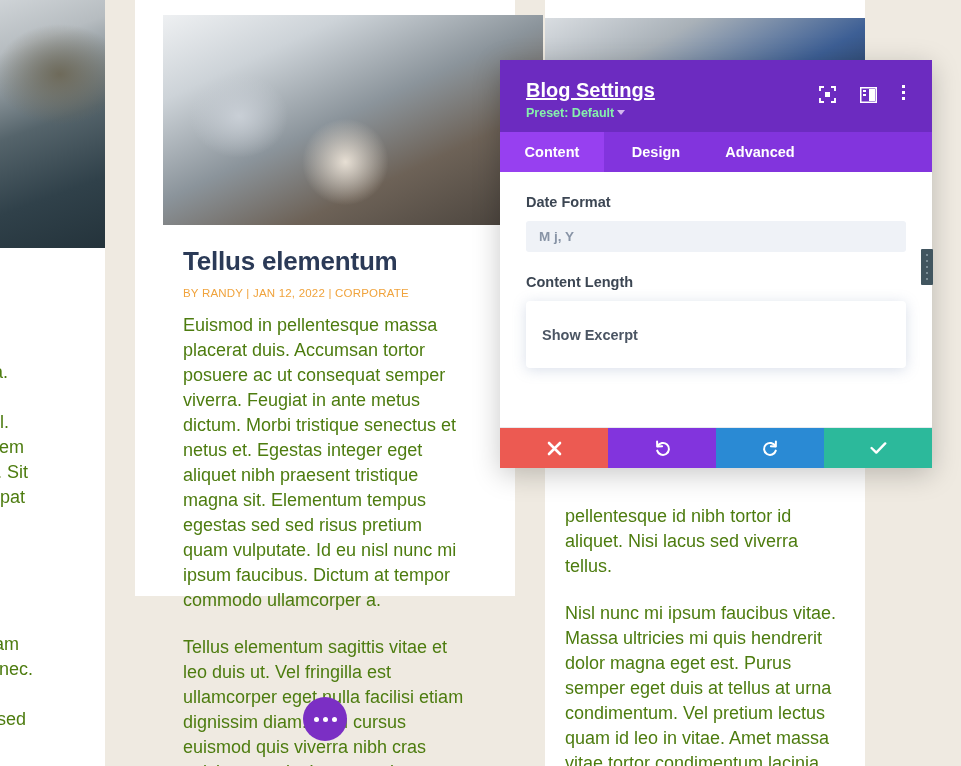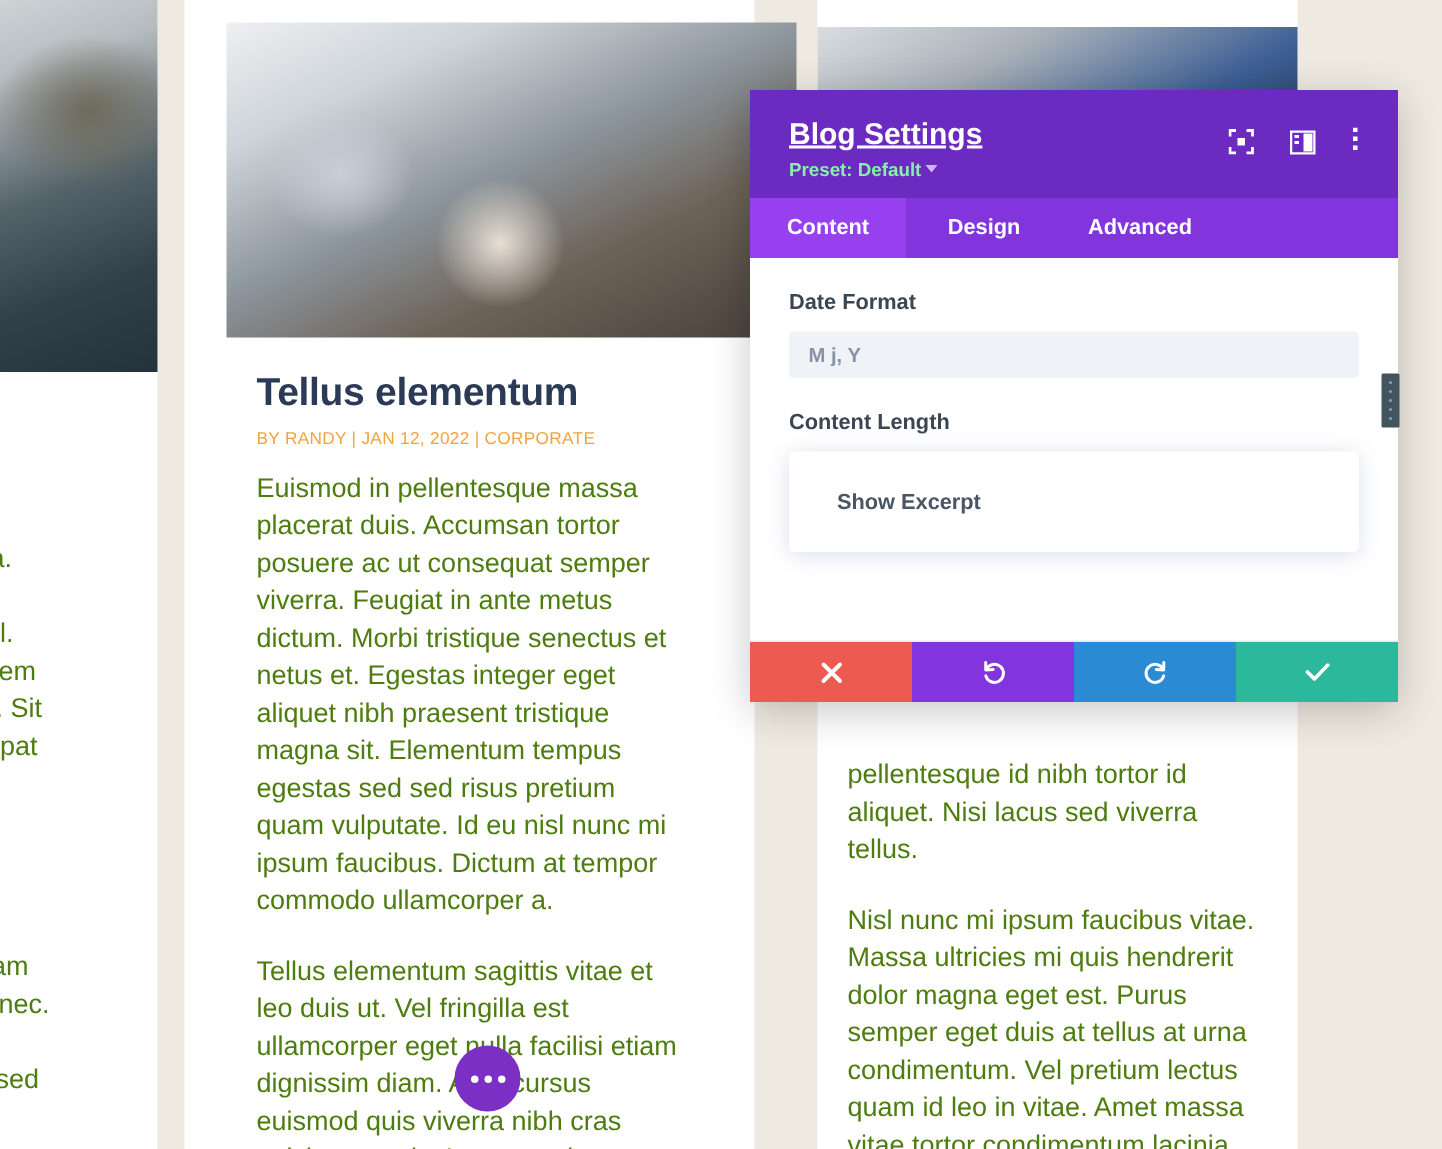--- a/index.html
+++ b/index.html
@@ -21,21 +21,21 @@
   }
 
   
   .col {
     position: absolute;
     top: 0;
     background: #ffffff;
   }
 
   .col-left  { left: -100px; width: 205px; height: 766px; }
-  .col-mid   { left: 123px;  width: 380px; height: 766px; }
+  .col-mid   { left: 135px;  width: 380px; height: 596px; }
   .col-right { left: 545px;  width: 320px; height: 766px; }
 
   .post-img {
     position: relative;
     width: 100%;
     overflow: hidden;
     background: #c9cdd2;
   }
 
   
@@ -205,21 +205,21 @@
     background: #fff;
     border-radius: 4px;
     box-shadow: 0 2px 14px rgba(120,140,180,0.28);
     padding: 18px 0 18px 0;
     margin-top: 4px;
   }
   .opt-row {
     display: flex;
     align-items: center;
     justify-content: space-between;
-    padding: 7px 26px 7px 32px;
+    padding: 7px 26px 7px 16px;
     font-size: 14.5px;
     font-weight: 700;
     color: #4b5563;
     cursor: pointer;
   }
   .check {
     color: #1fbf9c;
     font-size: 17px;
     font-weight: 700;
     line-height: 1;

